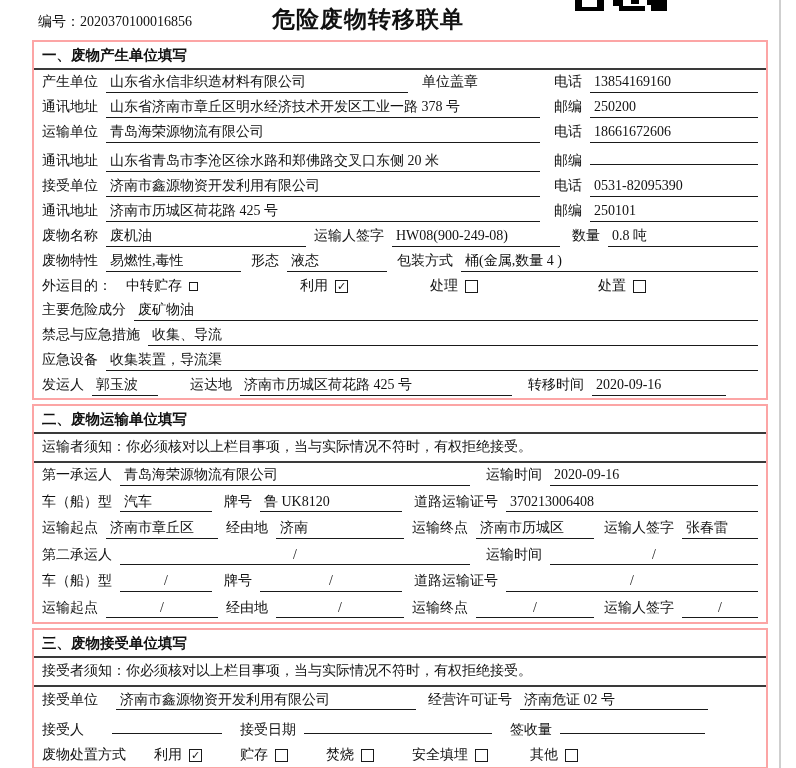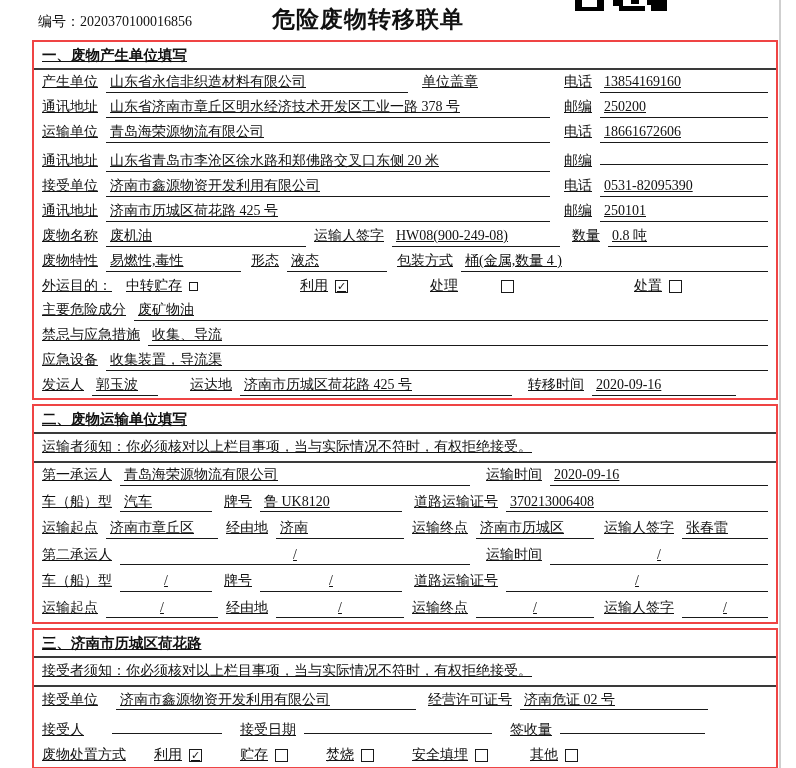--- a/index.html
+++ b/index.html
@@ -17,21 +17,21 @@
   .serial { position:absolute; left:38px; top:13px; white-space:nowrap;text-align:right; }
   .doc-title {
     position:absolute; left:140px; right:200px; top:4px; text-align:center;
     font-family:"Liberation Sans","DejaVu Sans",sans-serif;
     font-weight:bold; font-size:23px; letter-spacing:1px; white-space:nowrap;
   }
   .qr { position:absolute; left:575px; top:0; width:92px; height:11px; }
   .qr i { position:absolute; background:#000; }
 
   
-  .box { margin:0 18px 4px 32px; border:2px solid #ef4444; background:#fff;text-decoration:underline; }
+  .box { margin:0 28px 4px 32px; border:2px solid #fca5a5; background:#fff; }
   .box-title {
     font-family:"Liberation Sans","DejaVu Sans",sans-serif;
     font-weight:bold; font-size:14.5px; padding:4px 8px 3px 8px;
     border-bottom:2px solid #3a3a3a;
   }
   .notice { padding:4px 8px 5px 8px; border-bottom:2px solid #3a3a3a; }
 
   .row { display:flex; align-items:baseline; padding:2px 8px 2.5px 8px; line-height:19.5px; }
   .s2 .row { padding-top:2px; padding-bottom:4px; }
   .s3 .row { padding-top:2.5px; padding-bottom:3px; }
@@ -142,21 +142,21 @@
     <div class="row">
       <span class="lbl">外运目的：</span>
       <span class="opt" style="margin-left:14px;">
         <span>中转贮存</span>
         <span class="cb cb-sm"></span>
       </span>
       <span class="opt" style="margin-left:102px;">
         <span>利用</span>
         <span class="cb">✓</span>
       </span>
-      <span class="opt" style="margin-left:82px;gap:36px;">
+      <span class="opt" style="margin-left:82px;">
         <span>处理</span>
         <span class="cb"></span>
       </span>
       <span class="opt" style="margin-left:120px;">
         <span>处置</span>
         <span class="cb"></span>
       </span>
     </div>
 
     <div class="row">
@@ -237,21 +237,21 @@
       <span class="lbl" style="margin-left:8px;">经由地</span>
       <span class="val c" style="width:128px;">/</span>
       <span class="lbl" style="margin-left:8px;">运输终点</span>
       <span class="val c" style="width:118px;">/</span>
       <span class="lbl" style="margin-left:10px;">运输人签字</span>
       <span class="val grow c">/</span>
     </div>
   </div>
 
   <div class="box s3">
-    <div class="box-title">三、济南市历城区荷花路</div>
+    <div class="box-title">三、废物接受单位填写</div>
     <div class="notice">接受者须知：你必须核对以上栏目事项，当与实际情况不符时，有权拒绝接受。</div>
 
     <div class="row">
       <span class="lbl">接受单位</span>
       <span class="val" style="width:300px;margin-left:18px;">济南市鑫源物资开发利用有限公司</span>
       <span class="lbl" style="margin-left:12px;">经营许可证号</span>
       <span class="val" style="width:188px;">济南危证 02 号</span>
       <span class="spacer"></span>
     </div>
 

